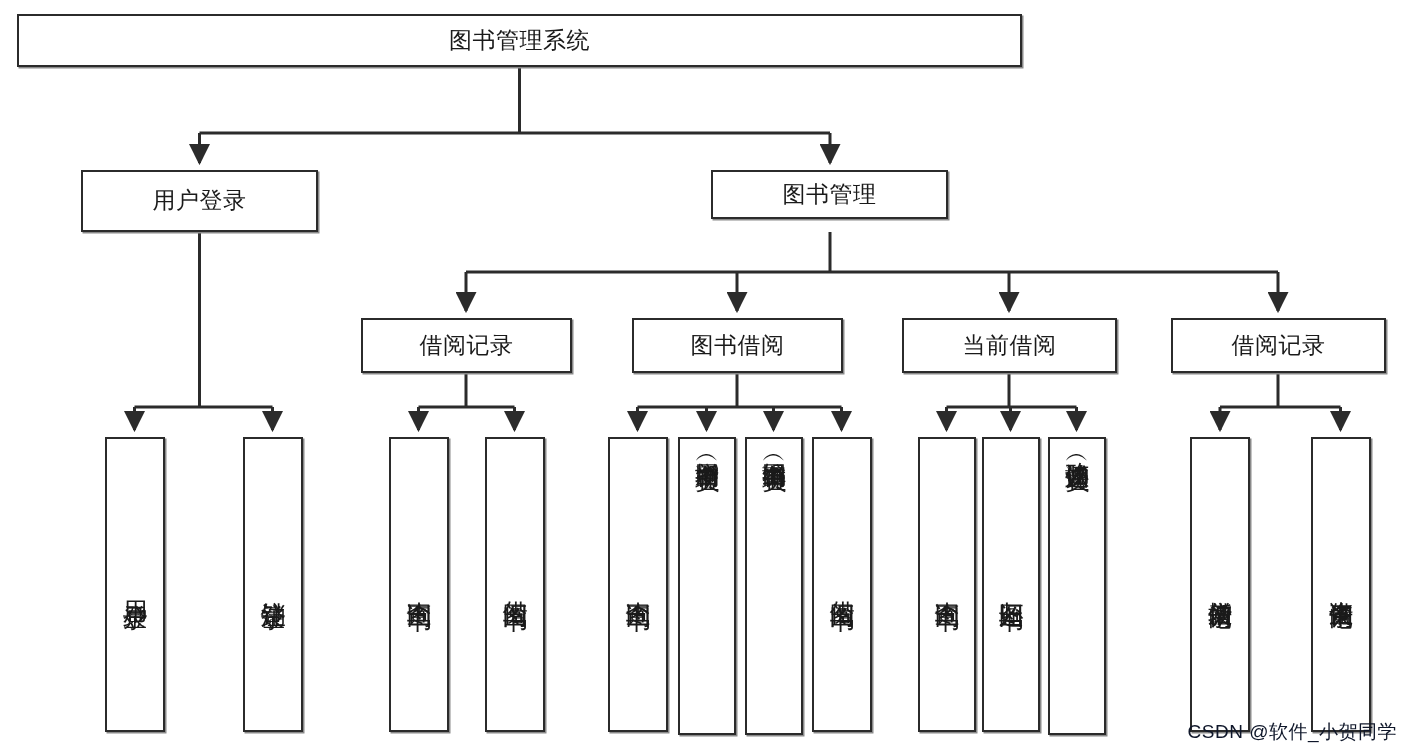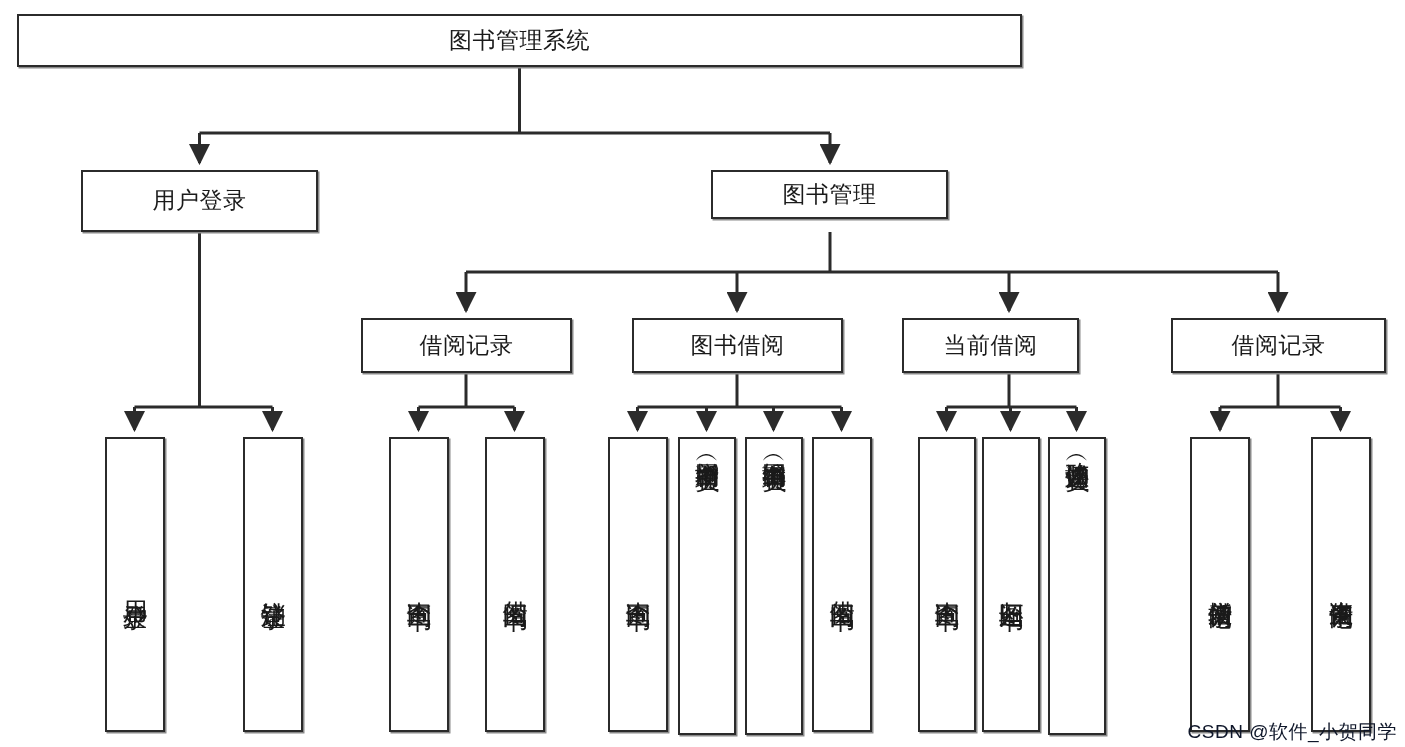--- a/index.html
+++ b/index.html
@@ -139,21 +139,21 @@
   <div class="node horizontal" style="left: 711px; top: 170px; width: 237px; height: 49px;">
     <span class="node-label">图书管理</span>
   </div>
 
   <div class="node horizontal" style="left: 361px; top: 318px; width: 211px; height: 55px;">
     <span class="node-label">借阅记录</span>
   </div>
   <div class="node horizontal" style="left: 632px; top: 318px; width: 211px; height: 55px;">
     <span class="node-label">图书借阅</span>
   </div>
-  <div class="node horizontal" style="left: 902px; top: 318px; width: 177px; height: 55px;">
+  <div class="node horizontal" style="left: 902px; top: 318px; width: 215px; height: 55px;">
     <span class="node-label">当前借阅</span>
   </div>
   <div class="node horizontal" style="left: 1171px; top: 318px; width: 215px; height: 55px;">
     <span class="node-label">借阅记录</span>
   </div>
 
   <div class="node vertical" style="left: 105px; top: 437px; width: 60px; height: 295px;">
     <span class="node-label">用户登录</span>
   </div>
   <div class="node vertical" style="left: 243px; top: 437px; width: 60px; height: 295px;">

